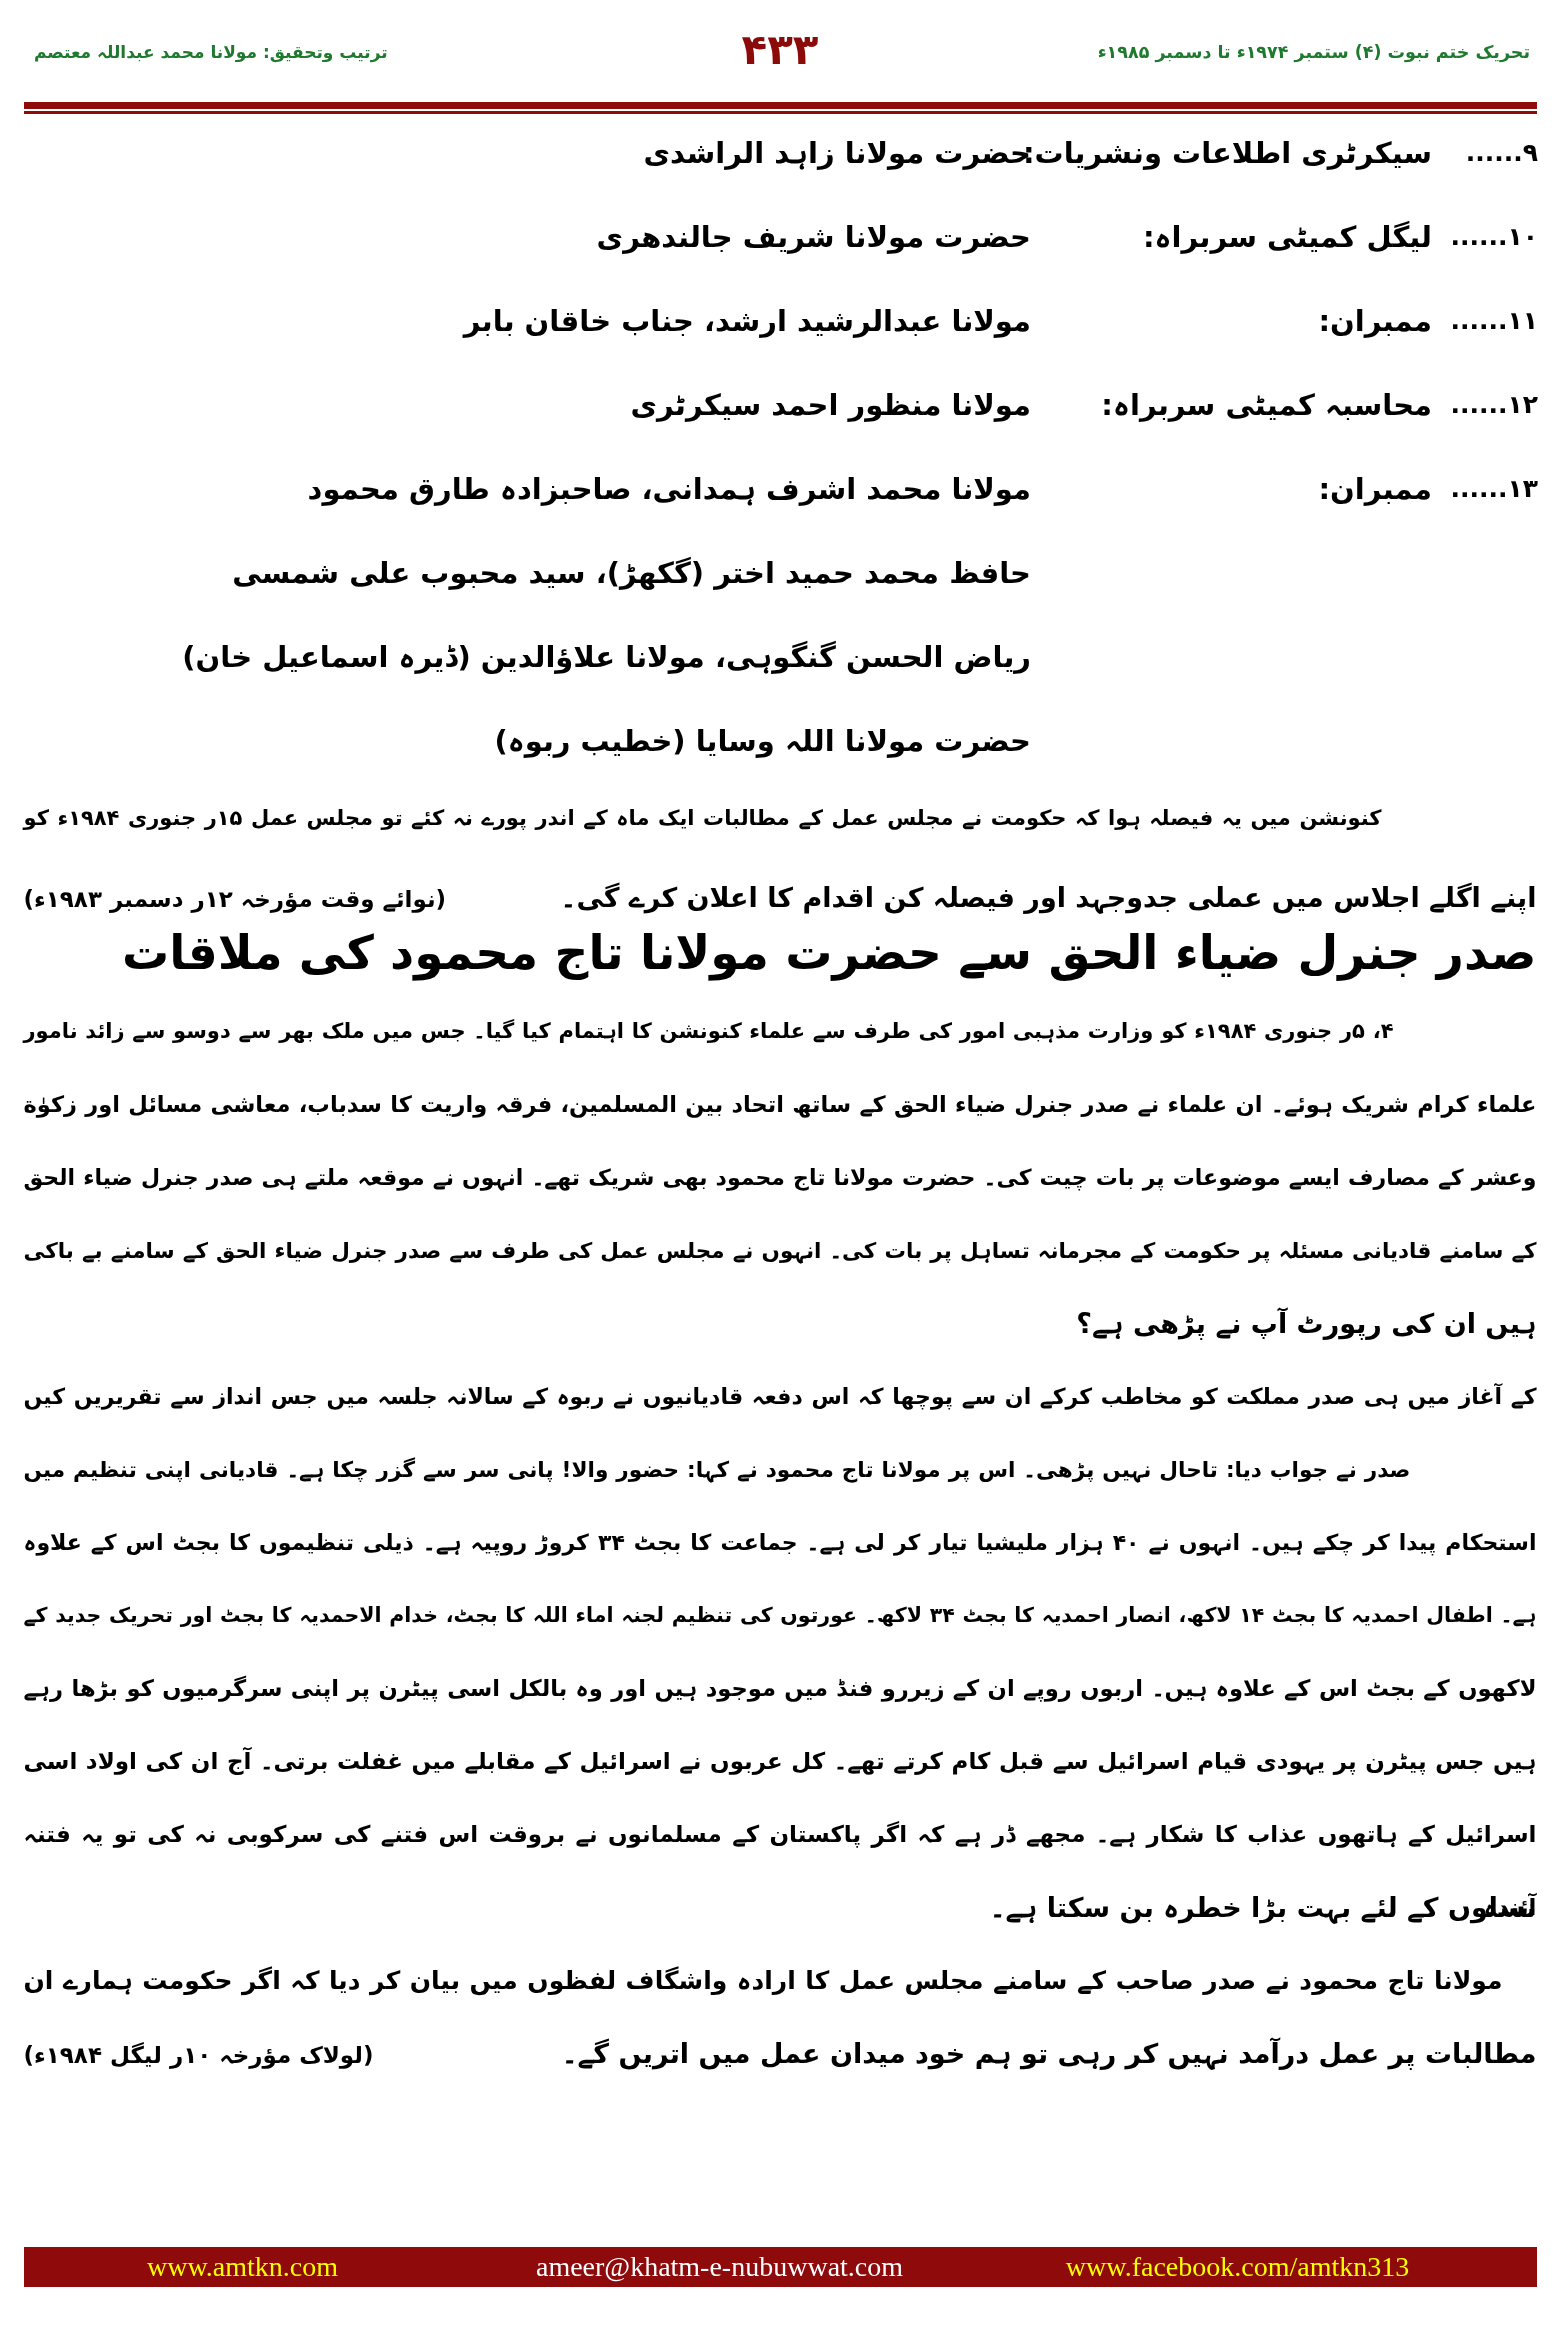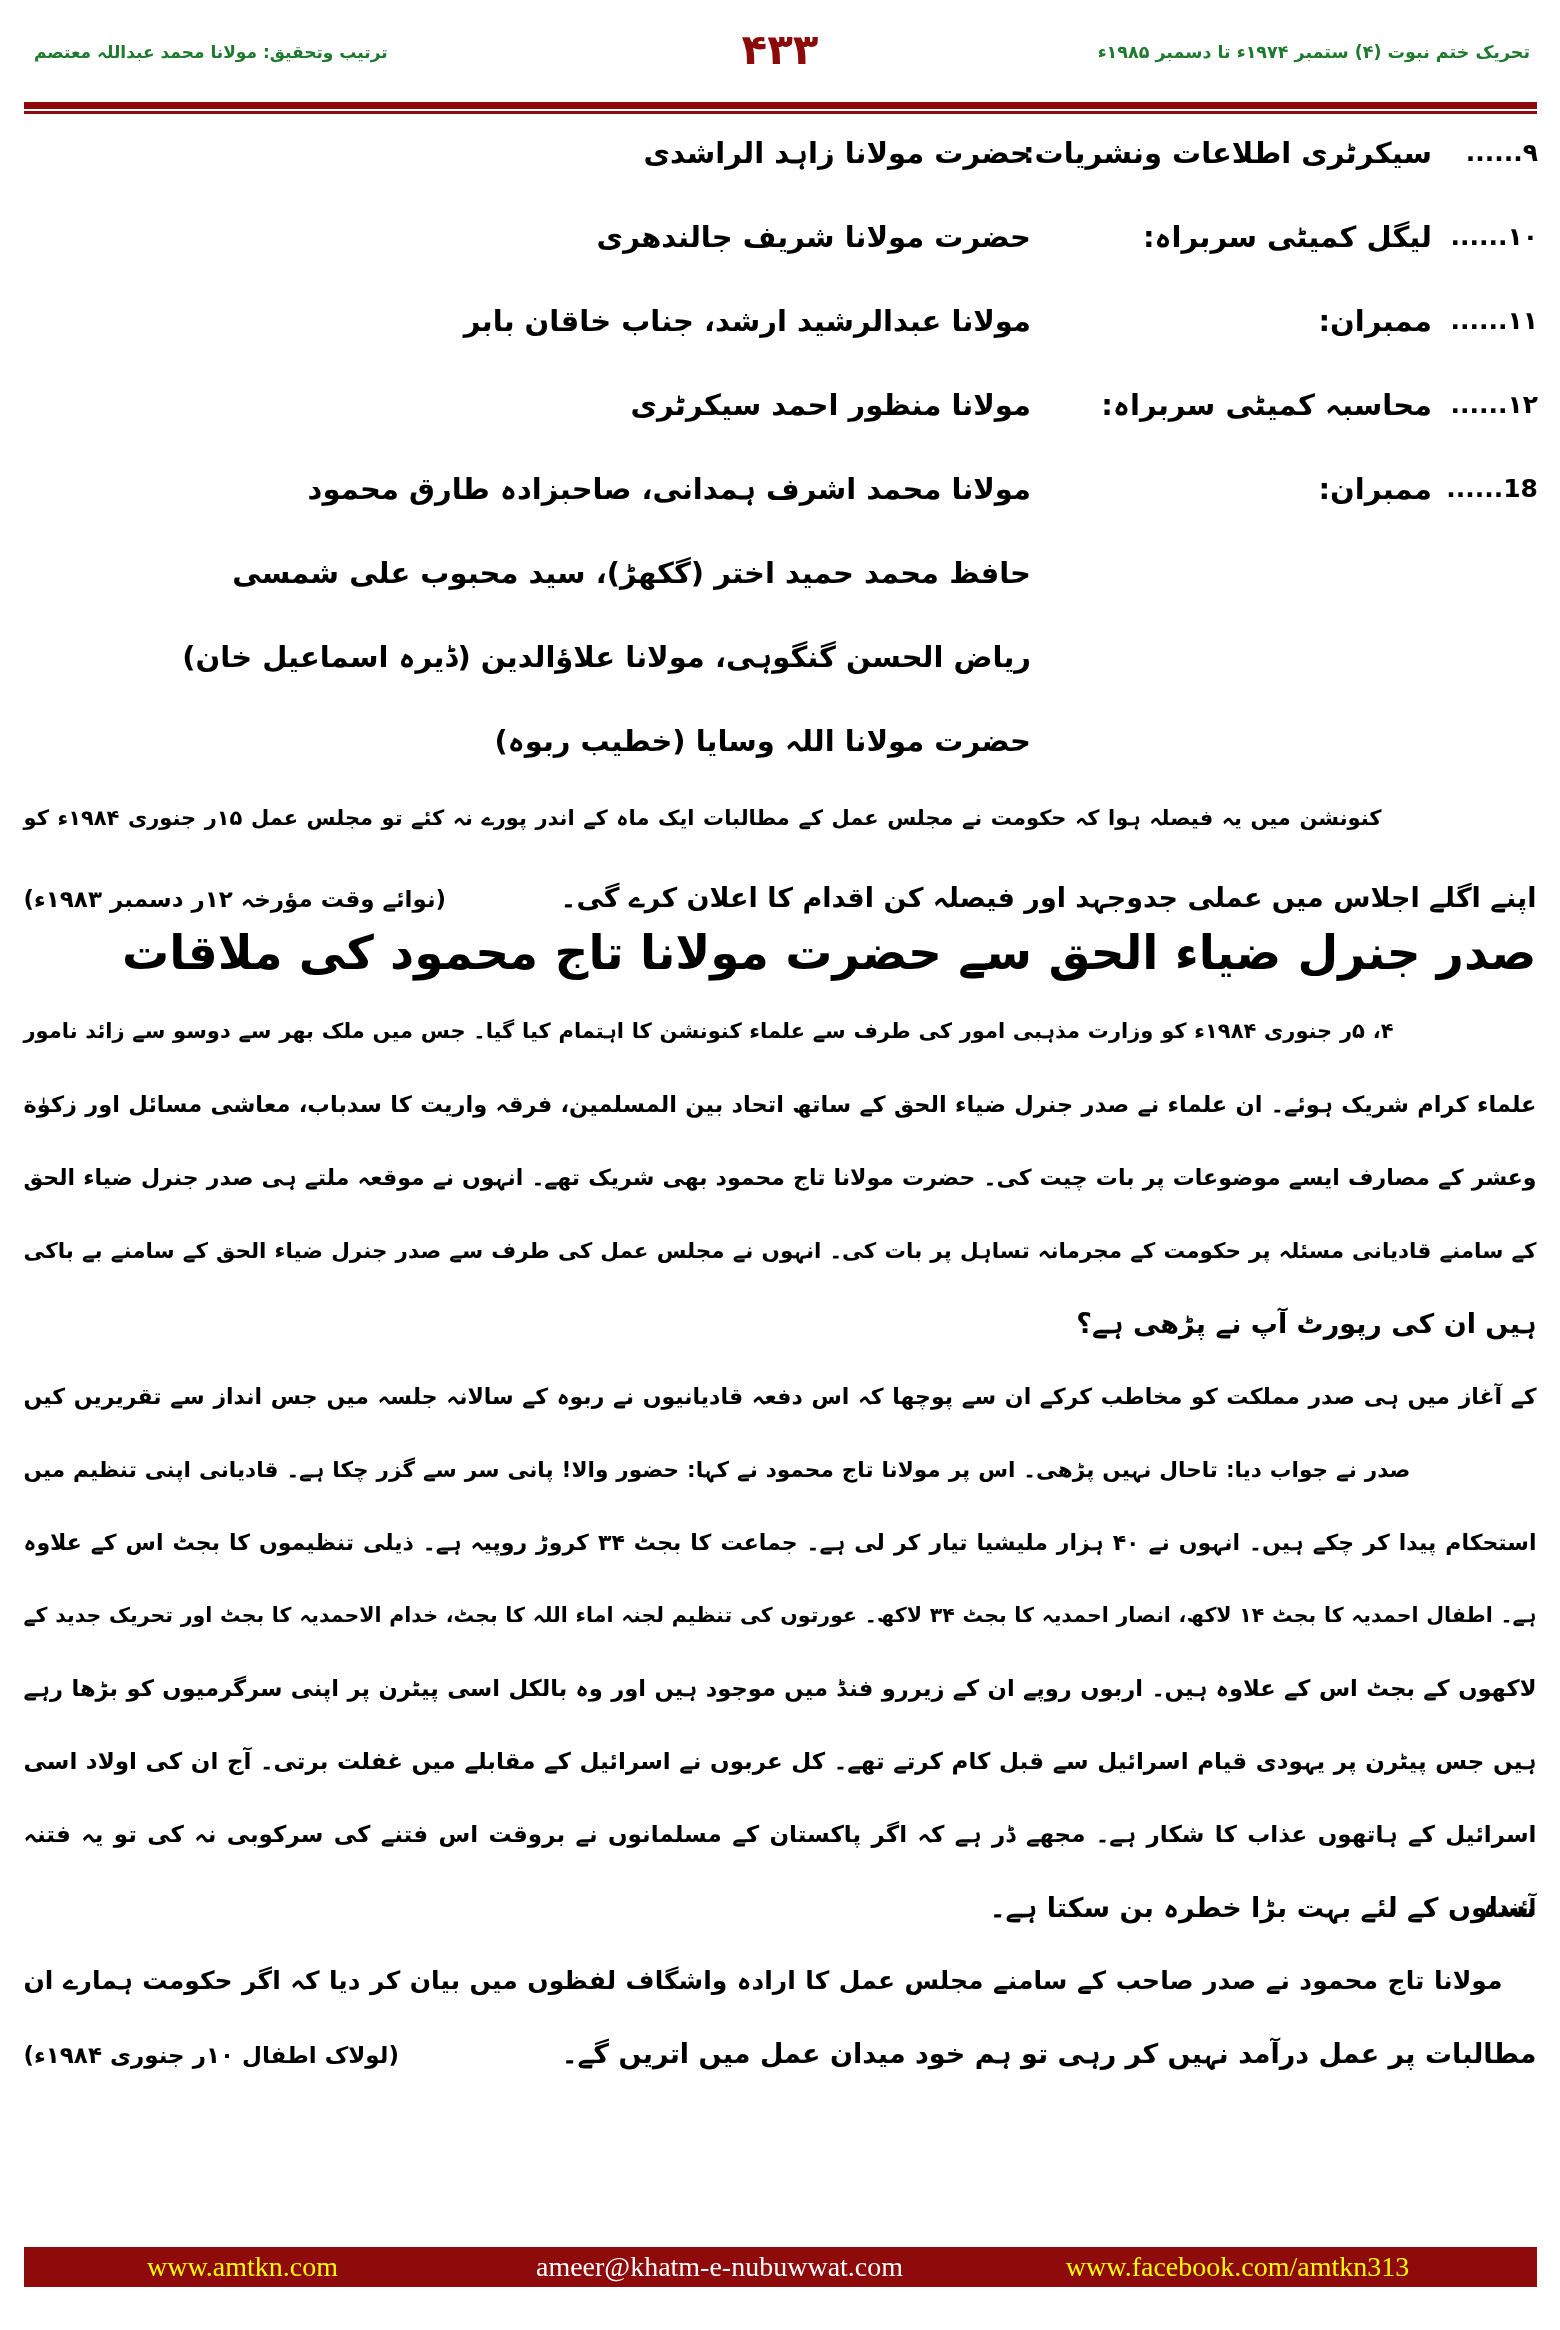--- a/index.html
+++ b/index.html
@@ -95,21 +95,21 @@
       </div>
     </div>
     <div class="ob-row" style="top:363px">
       <div class="ob-num urdu">۱۲......</div>
       <div class="ob-role urdu">محاسبہ کمیٹی سربراہ:</div>
       <div class="ob-names">
         <div class="ob-name urdu">مولانا منظور احمد سیکرٹری</div>
       </div>
     </div>
     <div class="ob-row" style="top:447px">
-      <div class="ob-num urdu">18......</div>
+      <div class="ob-num urdu">۱۳......</div>
       <div class="ob-role urdu">ممبران:</div>
       <div class="ob-names">
         <div class="ob-name urdu">مولانا محمد اشرف ہمدانی، صاحبزادہ طارق محمود</div>
         <div class="ob-name urdu">حافظ محمد حمید اختر (گکھڑ)، سید محبوب علی شمسی</div>
         <div class="ob-name urdu">ریاض الحسن گنگوہی، مولانا علاؤالدین (ڈیرہ اسماعیل خان)</div>
         <div class="ob-name urdu">حضرت مولانا اللہ وسایا (خطیب ربوہ)</div>
       </div>
     </div>
   </div>
 
@@ -138,21 +138,21 @@
       <div class="ln jline urdu fit" style="font-size: 20.5px;">ہے۔ اطفال احمدیہ کا بجٹ ۱۴ لاکھ، انصار احمدیہ کا بجٹ ۳۴ لاکھ۔ عورتوں کی تنظیم لجنہ اماء اللہ کا بجٹ، خدام الاحمدیہ کا بجٹ اور تحریک جدید کے</div>
       <div class="ln jline urdu fit" style="font-size: 22.6px;">لاکھوں کے بجٹ اس کے علاوہ ہیں۔ اربوں روپے ان کے زیررو فنڈ میں موجود ہیں اور وہ بالکل اسی پیٹرن پر اپنی سرگرمیوں کو بڑھا رہے</div>
       <div class="ln jline urdu fit" style="font-size: 23px;">ہیں جس پیٹرن پر یہودی قیام اسرائیل سے قبل کام کرتے تھے۔ کل عربوں نے اسرائیل کے مقابلے میں غفلت برتی۔ آج ان کی اولاد اسی</div>
       <div class="ln jline urdu fit" style="font-size: 23px;">اسرائیل کے ہاتھوں عذاب کا شکار ہے۔ مجھے ڈر ہے کہ اگر پاکستان کے مسلمانوں نے بروقت اس فتنے کی سرکوبی نہ کی تو یہ فتنہ آئندہ</div>
       <div class="ln rline urdu">نسلوں کے لئے بہت بڑا خطرہ بن سکتا ہے۔</div>
     </div>
     <div>
       <div class="ln jline urdu fit" style="padding-right: 34px; font-size: 25px;">مولانا تاج محمود نے صدر صاحب کے سامنے مجلس عمل کا ارادہ واشگاف لفظوں میں بیان کر دیا کہ اگر حکومت ہمارے ان</div>
       <div class="ln cline urdu">
         <span>مطالبات پر عمل درآمد نہیں کر رہی تو ہم خود میدان عمل میں اتریں گے۔</span>
-        <span class="citation">(لولاک اطفال ۱۰ر جنوری ۱۹۸۴ء)</span>
+        <span class="citation">(لولاک مؤرخہ ۱۰ر لیگل ۱۹۸۴ء)</span>
       </div>
     </div>
   </div>
 
   <div class="footer-bar">
     <a class="flink web">www.amtkn.com</a>
     <a class="flink mail">ameer@khatm-e-nubuwwat.com</a>
     <a class="flink fb">www.facebook.com/amtkn313</a>
   </div>
 </div>

